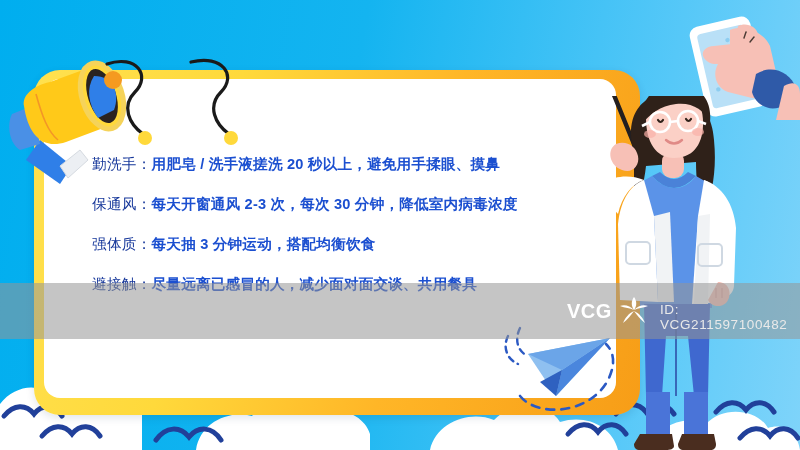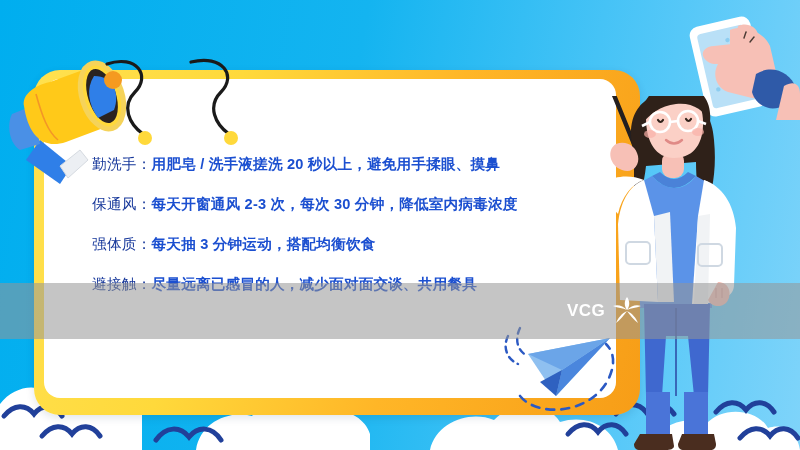--- a/index.html
+++ b/index.html
@@ -43,21 +43,21 @@
   
   #doctor{position:absolute;left:600px;top:96px;width:200px;height:354px;z-index:7;}
   #tablet-hand{position:absolute;left:660px;top:2px;width:140px;height:118px;z-index:7;}
   #airplane{position:absolute;left:498px;top:318px;width:150px;height:95px;z-index:5;}
 
   
   #wm-band{position:absolute;left:0;top:283px;width:800px;height:56px;
         background:rgba(150,150,150,.55);z-index:20;pointer-events:none;}
   #wm-logo{position:absolute;left:567px;top:292px;width:96px;height:38px;z-index:21;
         display:flex;align-items:center;pointer-events:none;}
-  #wm-logo .vcg{font-size:17px;font-weight:bold;color:#ffffff;letter-spacing:.5px;}
+  #wm-logo .vcg{font-size:20px;font-weight:bold;color:#ffffff;letter-spacing:.5px;}
   #wm-id{position:absolute;left:660px;top:302px;z-index:21;
         font-size:13.5px;color:#e9e9e9;letter-spacing:.6px;pointer-events:none;}
 </style>
 </head>
 <body>
 
 <div id="stage">
 
   <svg class="cloudband" viewBox="0 0 800 86" preserveAspectRatio="none">
     <path d="M0,86 L0,40 C14,22 38,18 52,32 C64,16 92,14 104,30 C118,20 138,26 142,42 L142,86 Z" fill="#ffffff"></path>
@@ -214,14 +214,15 @@
     <svg width="34" height="34" viewBox="0 0 34 34" style="margin-left:5px">
       <g fill="#ffffff">
         <path d="M17,3 C20,7 20,12 17,16 C14,12 14,7 17,3 Z"></path>
         <path d="M31,12 C26,14 21,14 17,16 C21,12 26,10 31,12 Z"></path>
         <path d="M28,29 C24,26 20,21 17,17 C22,19 26,24 28,29 Z"></path>
         <path d="M6,29 C8,24 12,19 17,17 C14,21 10,26 6,29 Z"></path>
         <path d="M3,12 C8,10 13,12 17,16 C13,14 8,14 3,12 Z"></path>
       </g>
     </svg>
   </div>
+  <div id="wm-id">ID: VCG211597100482</div>
 
 </div>
 
 </body></html>

